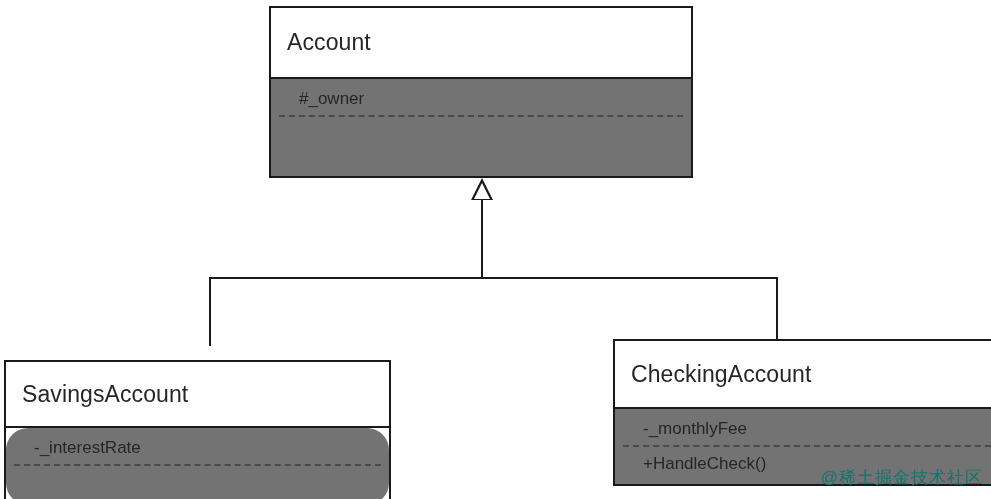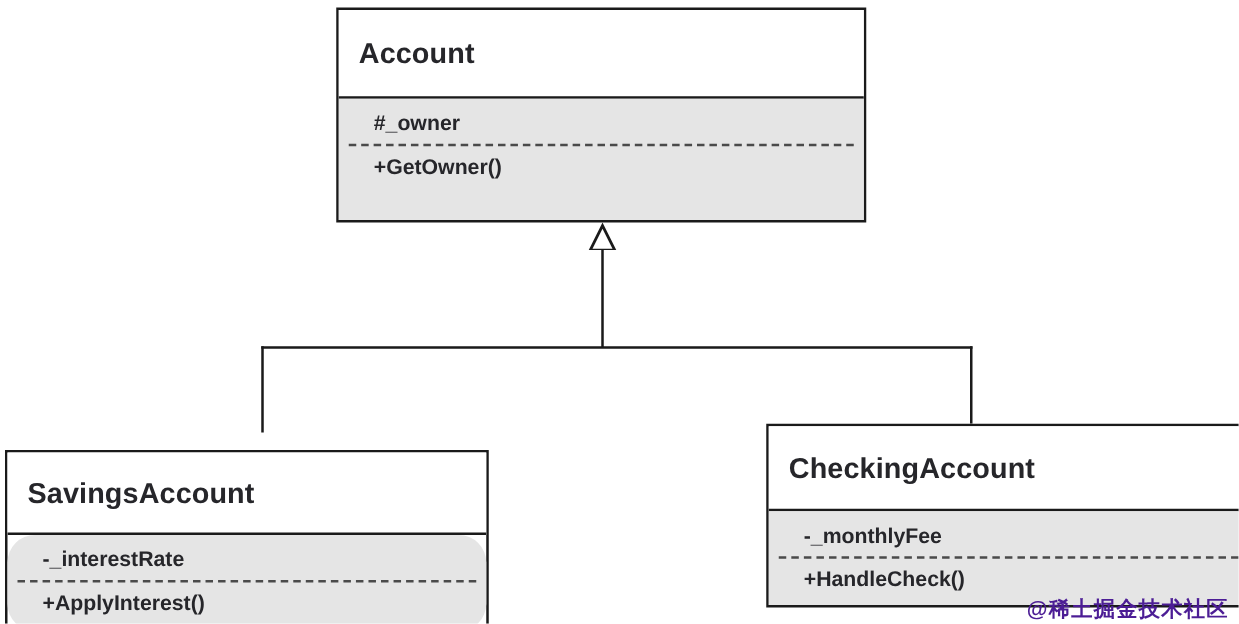--- a/index.html
+++ b/index.html
@@ -7,21 +7,20 @@
     padding: 0;
     background: #ffffff;
   }
   #canvas {
     position: relative;
     width: 991px;
     height: 499px;
     background: #ffffff;
     overflow: hidden;
     font-family: "Liberation Sans", sans-serif;
-    font-weight: bold;
   }
 
   
   .uml-class {
     position: absolute;
     box-sizing: border-box;
     border: 2px solid #1a1a1a;
     background: #ffffff;
   }
   .uml-header {
@@ -33,21 +32,21 @@
     padding-left: 16px;
   }
   .uml-header .class-name {
     font-size: 23px;
     color: #26262a;
     letter-spacing: 0.1px;
     line-height: 1;
   }
   .uml-body {
     box-sizing: border-box;
-    background: #e5e5e5;
+    background: #737373;
     padding: 6px 0 6px 0;
   }
   .uml-compartment {
     padding: 0 10px 0 28px;
   }
   .uml-member {
     font-size: 17px;
     color: #26262a;
     line-height: 27px;
     white-space: nowrap;
@@ -89,45 +88,42 @@
     border-right: 8px solid transparent;
     border-bottom: 16px solid #ffffff;
     left: -8px;
     top: 5px;
   }
 
   
   .watermark {
     position: absolute;
     right: 8px;
-    bottom: 0;
+    bottom: 10px;
     font-size: 17px;
-    color: #4c1d95;
+    color: #0f766e;
     letter-spacing: 1px;
     white-space: nowrap;
     user-select: none;
   }
 </style>
 </head>
 <body>
 
 <div id="canvas">
 
   <div class="uml-class" style="left:269px; top:6px; width:424px; height:172px;">
     <div class="uml-header" style="height:71px;">
       <span class="class-name">Account</span>
     </div>
     <div class="uml-body" style="height:97px;">
       <div class="uml-compartment">
         <div class="uml-member">#_owner</div>
       </div>
       <div class="uml-sep"></div>
-      <div class="uml-compartment">
-        <div class="uml-member">+GetOwner()</div>
-      </div>
     </div>
   </div>
 
   <div class="gen-arrow" style="left:482px; top:178px;">
     <span class="tri-outer"></span>
     <span class="tri-inner"></span>
   </div>
 
   <div class="conn conn-v" style="left:481px; top:200px; height:78px;"></div>
   <div class="conn conn-h" style="left:209px; top:277px; width:569px;"></div>
@@ -136,23 +132,20 @@
 
   <div class="uml-class" style="left:4px; top:360px; width:387px; height:147px;">
     <div class="uml-header" style="height:66px;">
       <span class="class-name">SavingsAccount</span>
     </div>
     <div class="uml-body" style="height:77px;border-radius:22px;">
       <div class="uml-compartment">
         <div class="uml-member">-_interestRate</div>
       </div>
       <div class="uml-sep"></div>
-      <div class="uml-compartment">
-        <div class="uml-member">+ApplyInterest()</div>
-      </div>
     </div>
   </div>
 
   <div class="uml-class" style="left:566px; top:339px; width:418px; height:147px;margin-left:47px;">
     <div class="uml-header" style="height:68px;">
       <span class="class-name">CheckingAccount</span>
     </div>
     <div class="uml-body" style="height:75px;">
       <div class="uml-compartment">
         <div class="uml-member">-_monthlyFee</div>

